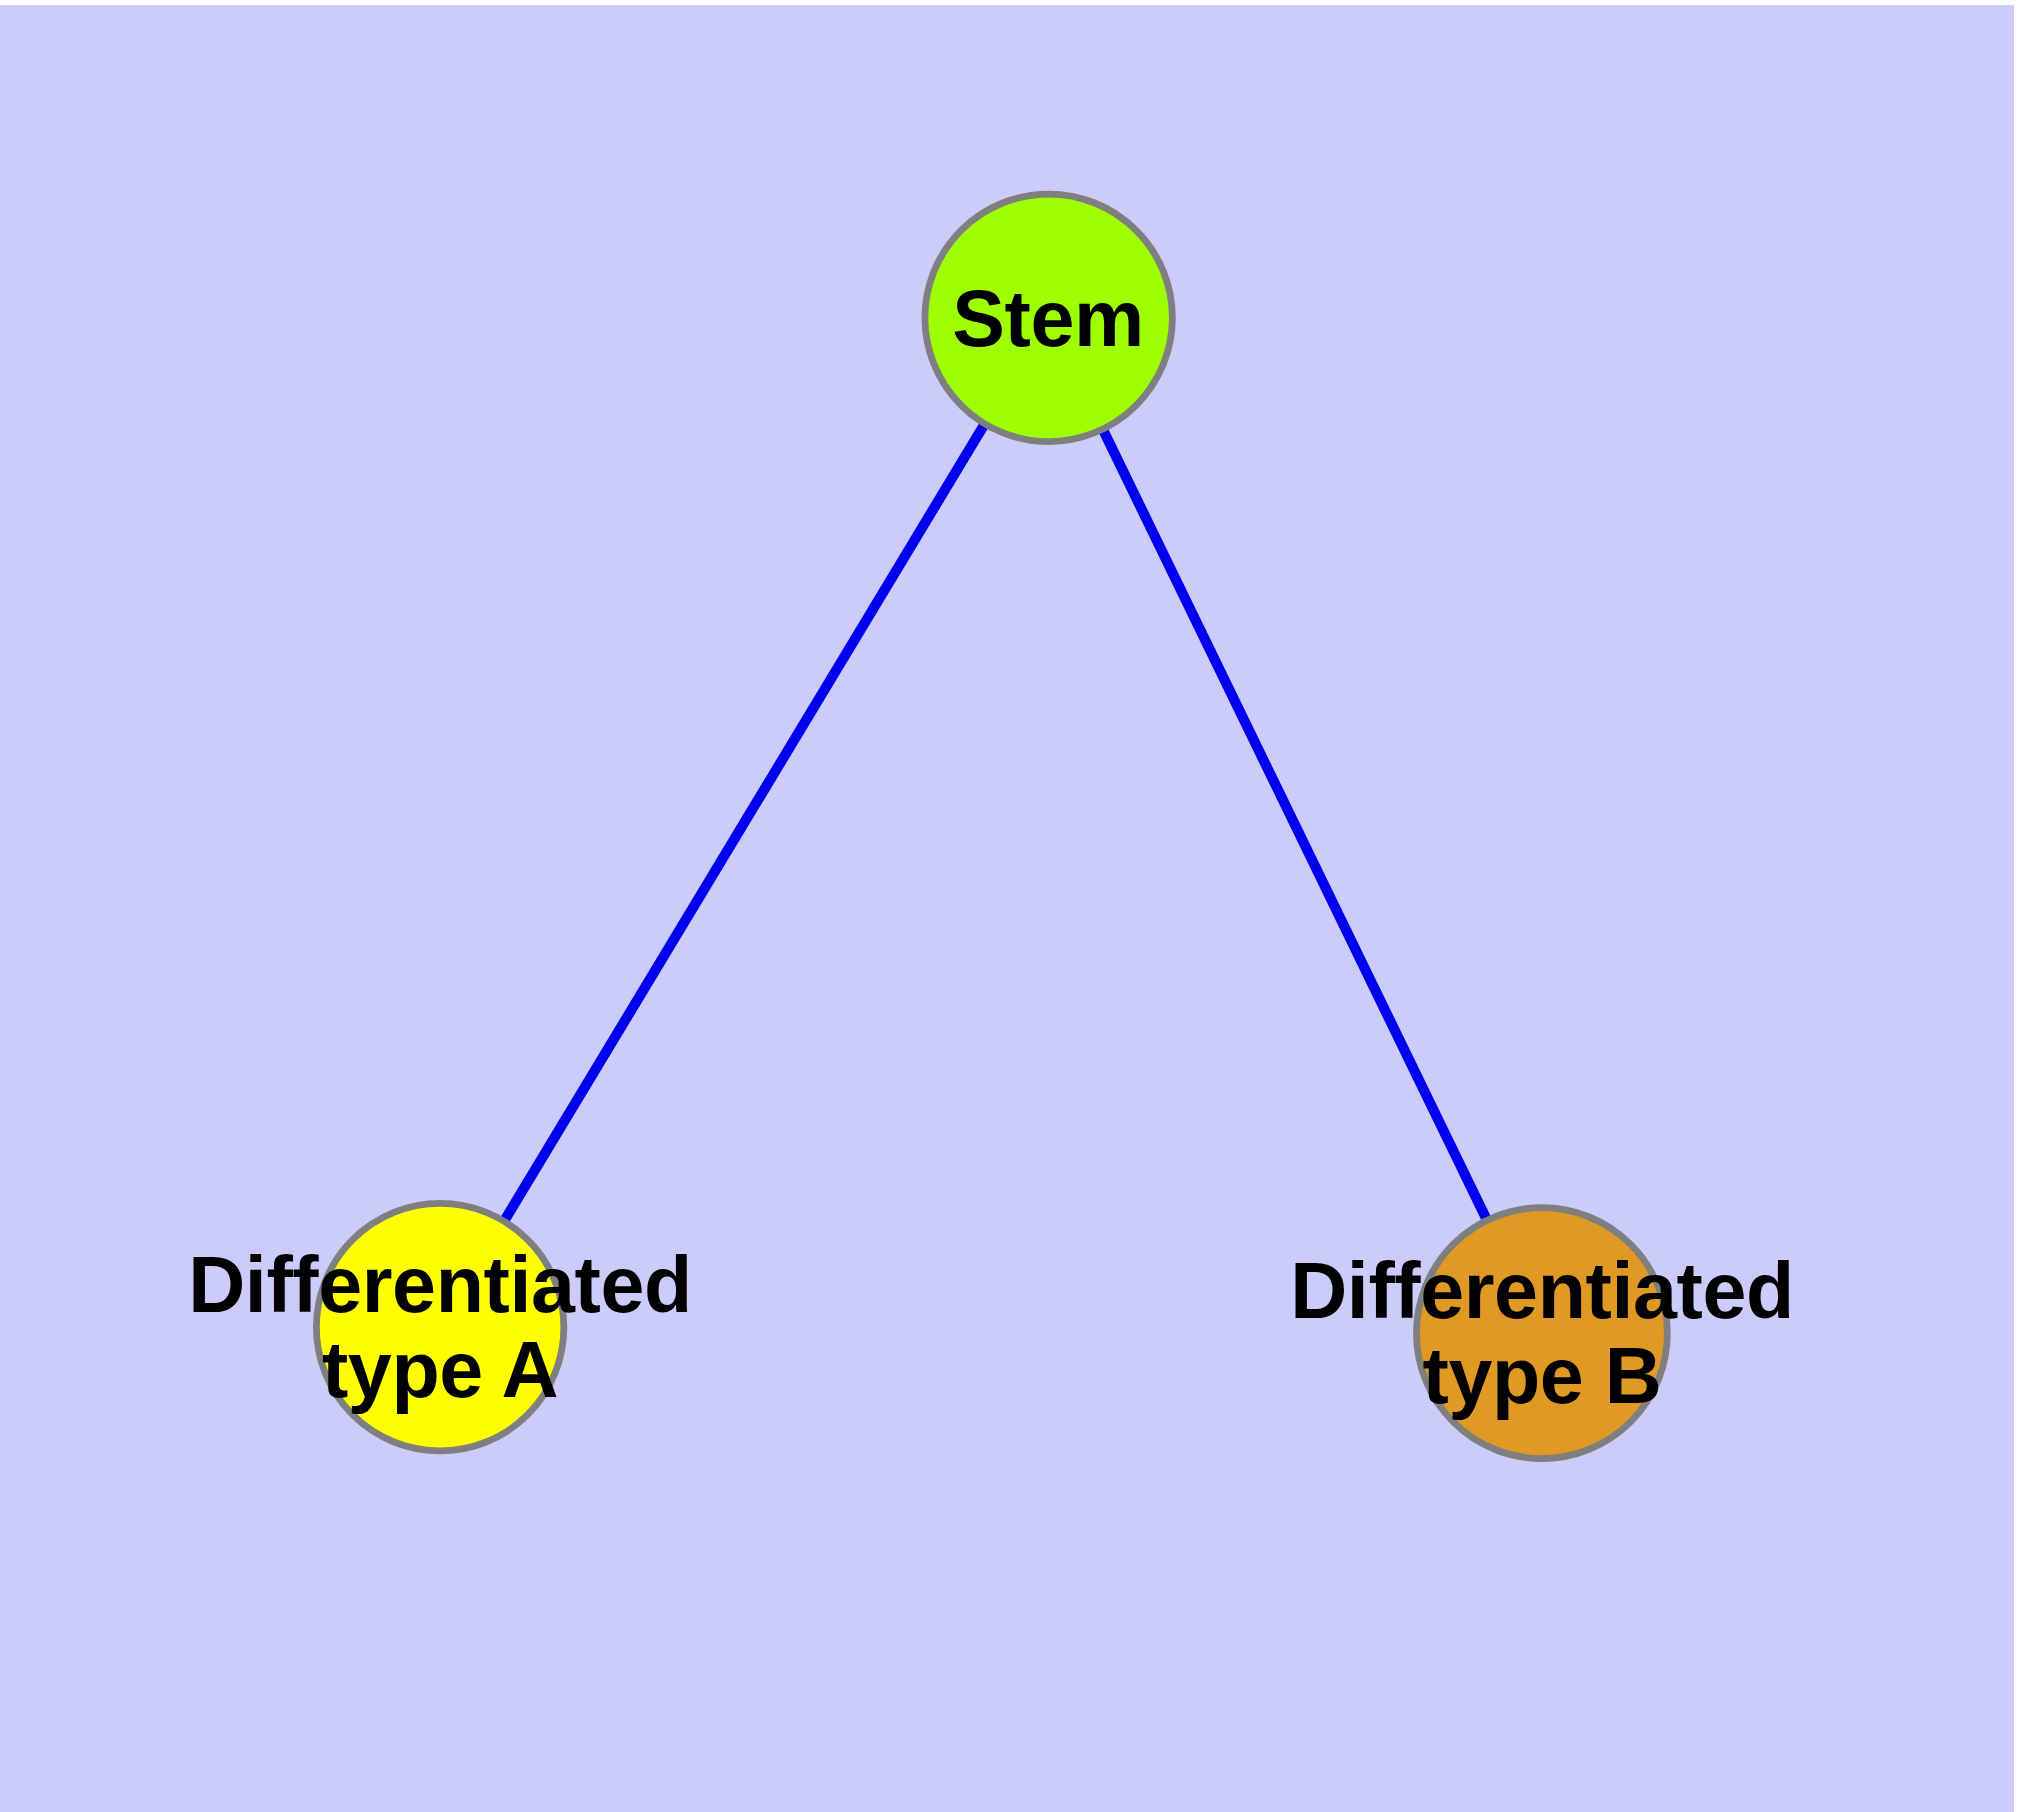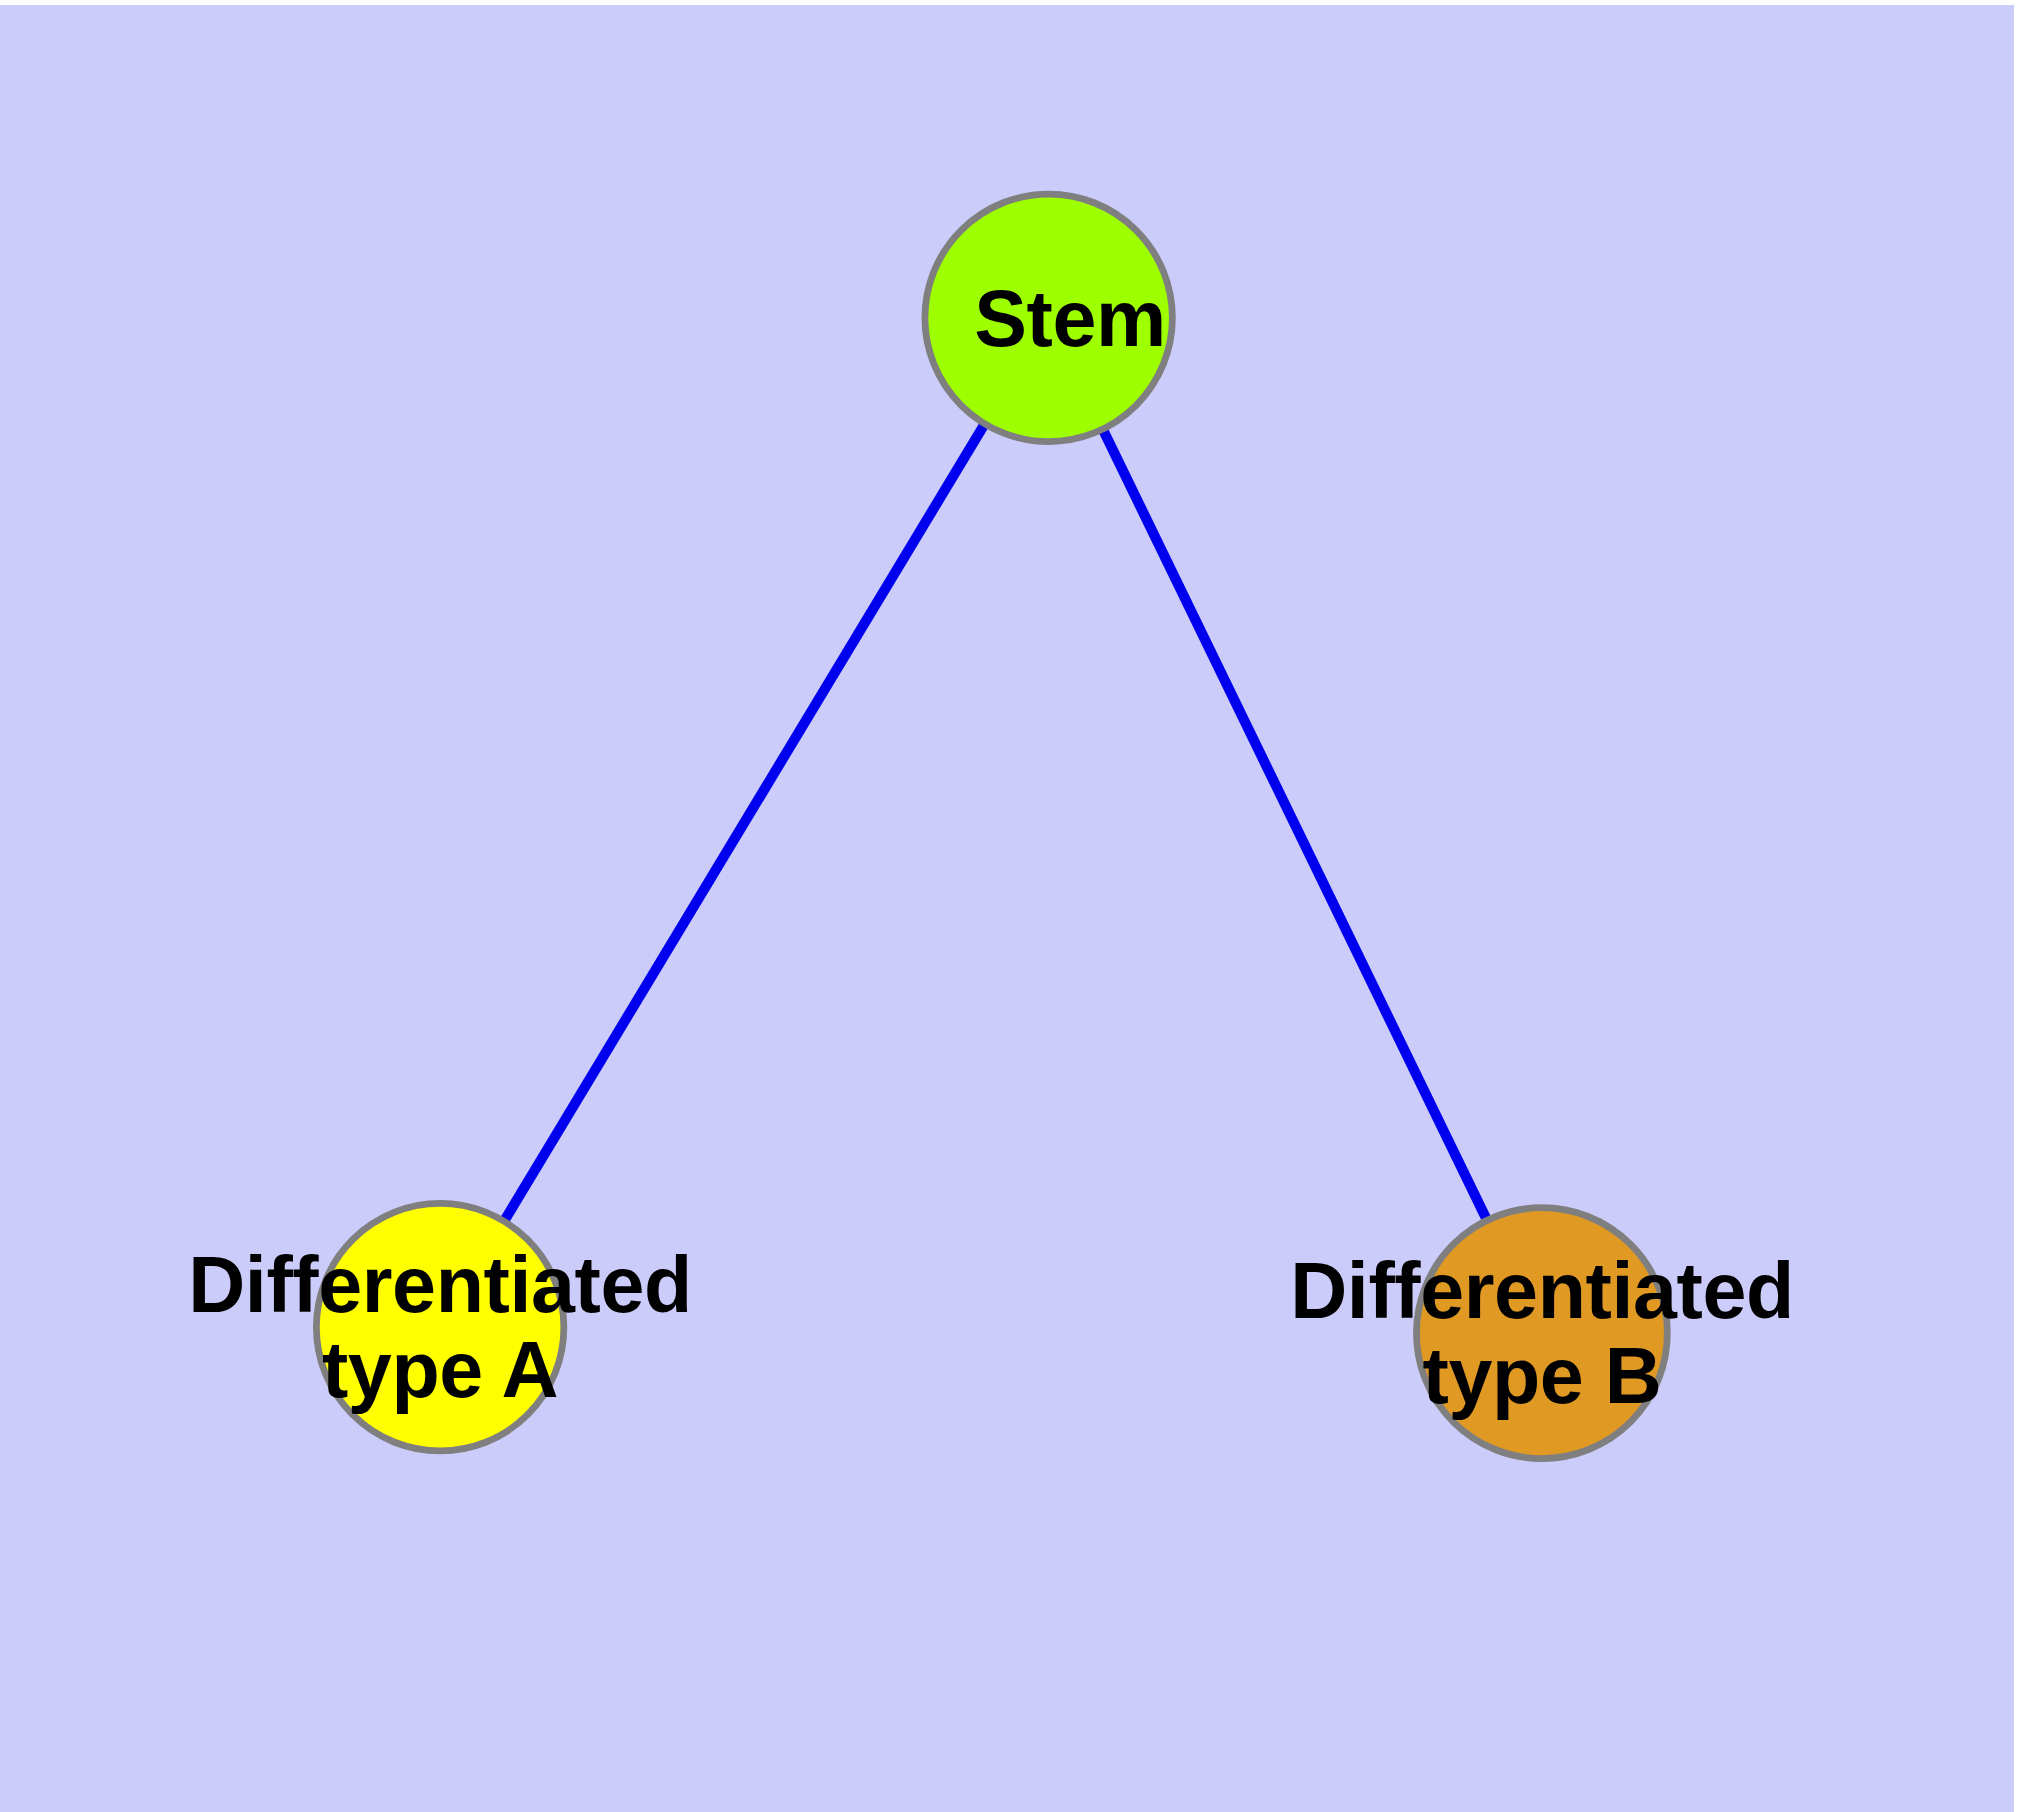--- a/index.html
+++ b/index.html
@@ -59,21 +59,21 @@
         <line x1="1237" y1="375" x2="1819" y2="1573" stroke="#0000ee" stroke-width="12" stroke-linecap="butt"></line>
       </g>
     <g id="node-layer">
         <circle cx="1237" cy="375" r="146" fill="#9eff00" stroke="#7f7f7f" stroke-width="8"></circle>
         <circle cx="519" cy="1566" r="146" fill="#ffff00" stroke="#7f7f7f" stroke-width="8"></circle>
         <circle cx="1819" cy="1573" r="148" fill="#e09a24" stroke="#7f7f7f" stroke-width="8"></circle>
       </g>
   </svg>
 
   <div id="label-layer">
-      <div class="node-label" style="left: 1048px; top: 318px; color: rgb(0, 0, 0); font-size: 79px; margin-left: 22px;">Stem</div>
+      <div class="node-label" style="left: 1048px; top: 318px; color: rgb(0, 0, 0); font-size: 79px;">Stem</div>
       <div class="node-label" style="left: 440px; top: 1327px; color: rgb(0, 0, 0); font-size: 79px;">Differentiated
 type A</div>
       <div class="node-label" style="left: 1542px; top: 1333px; color: rgb(0, 0, 0); font-size: 79px;">Differentiated
 type B</div>
     </div>
 
 </div>
 
 
 </body></html>

